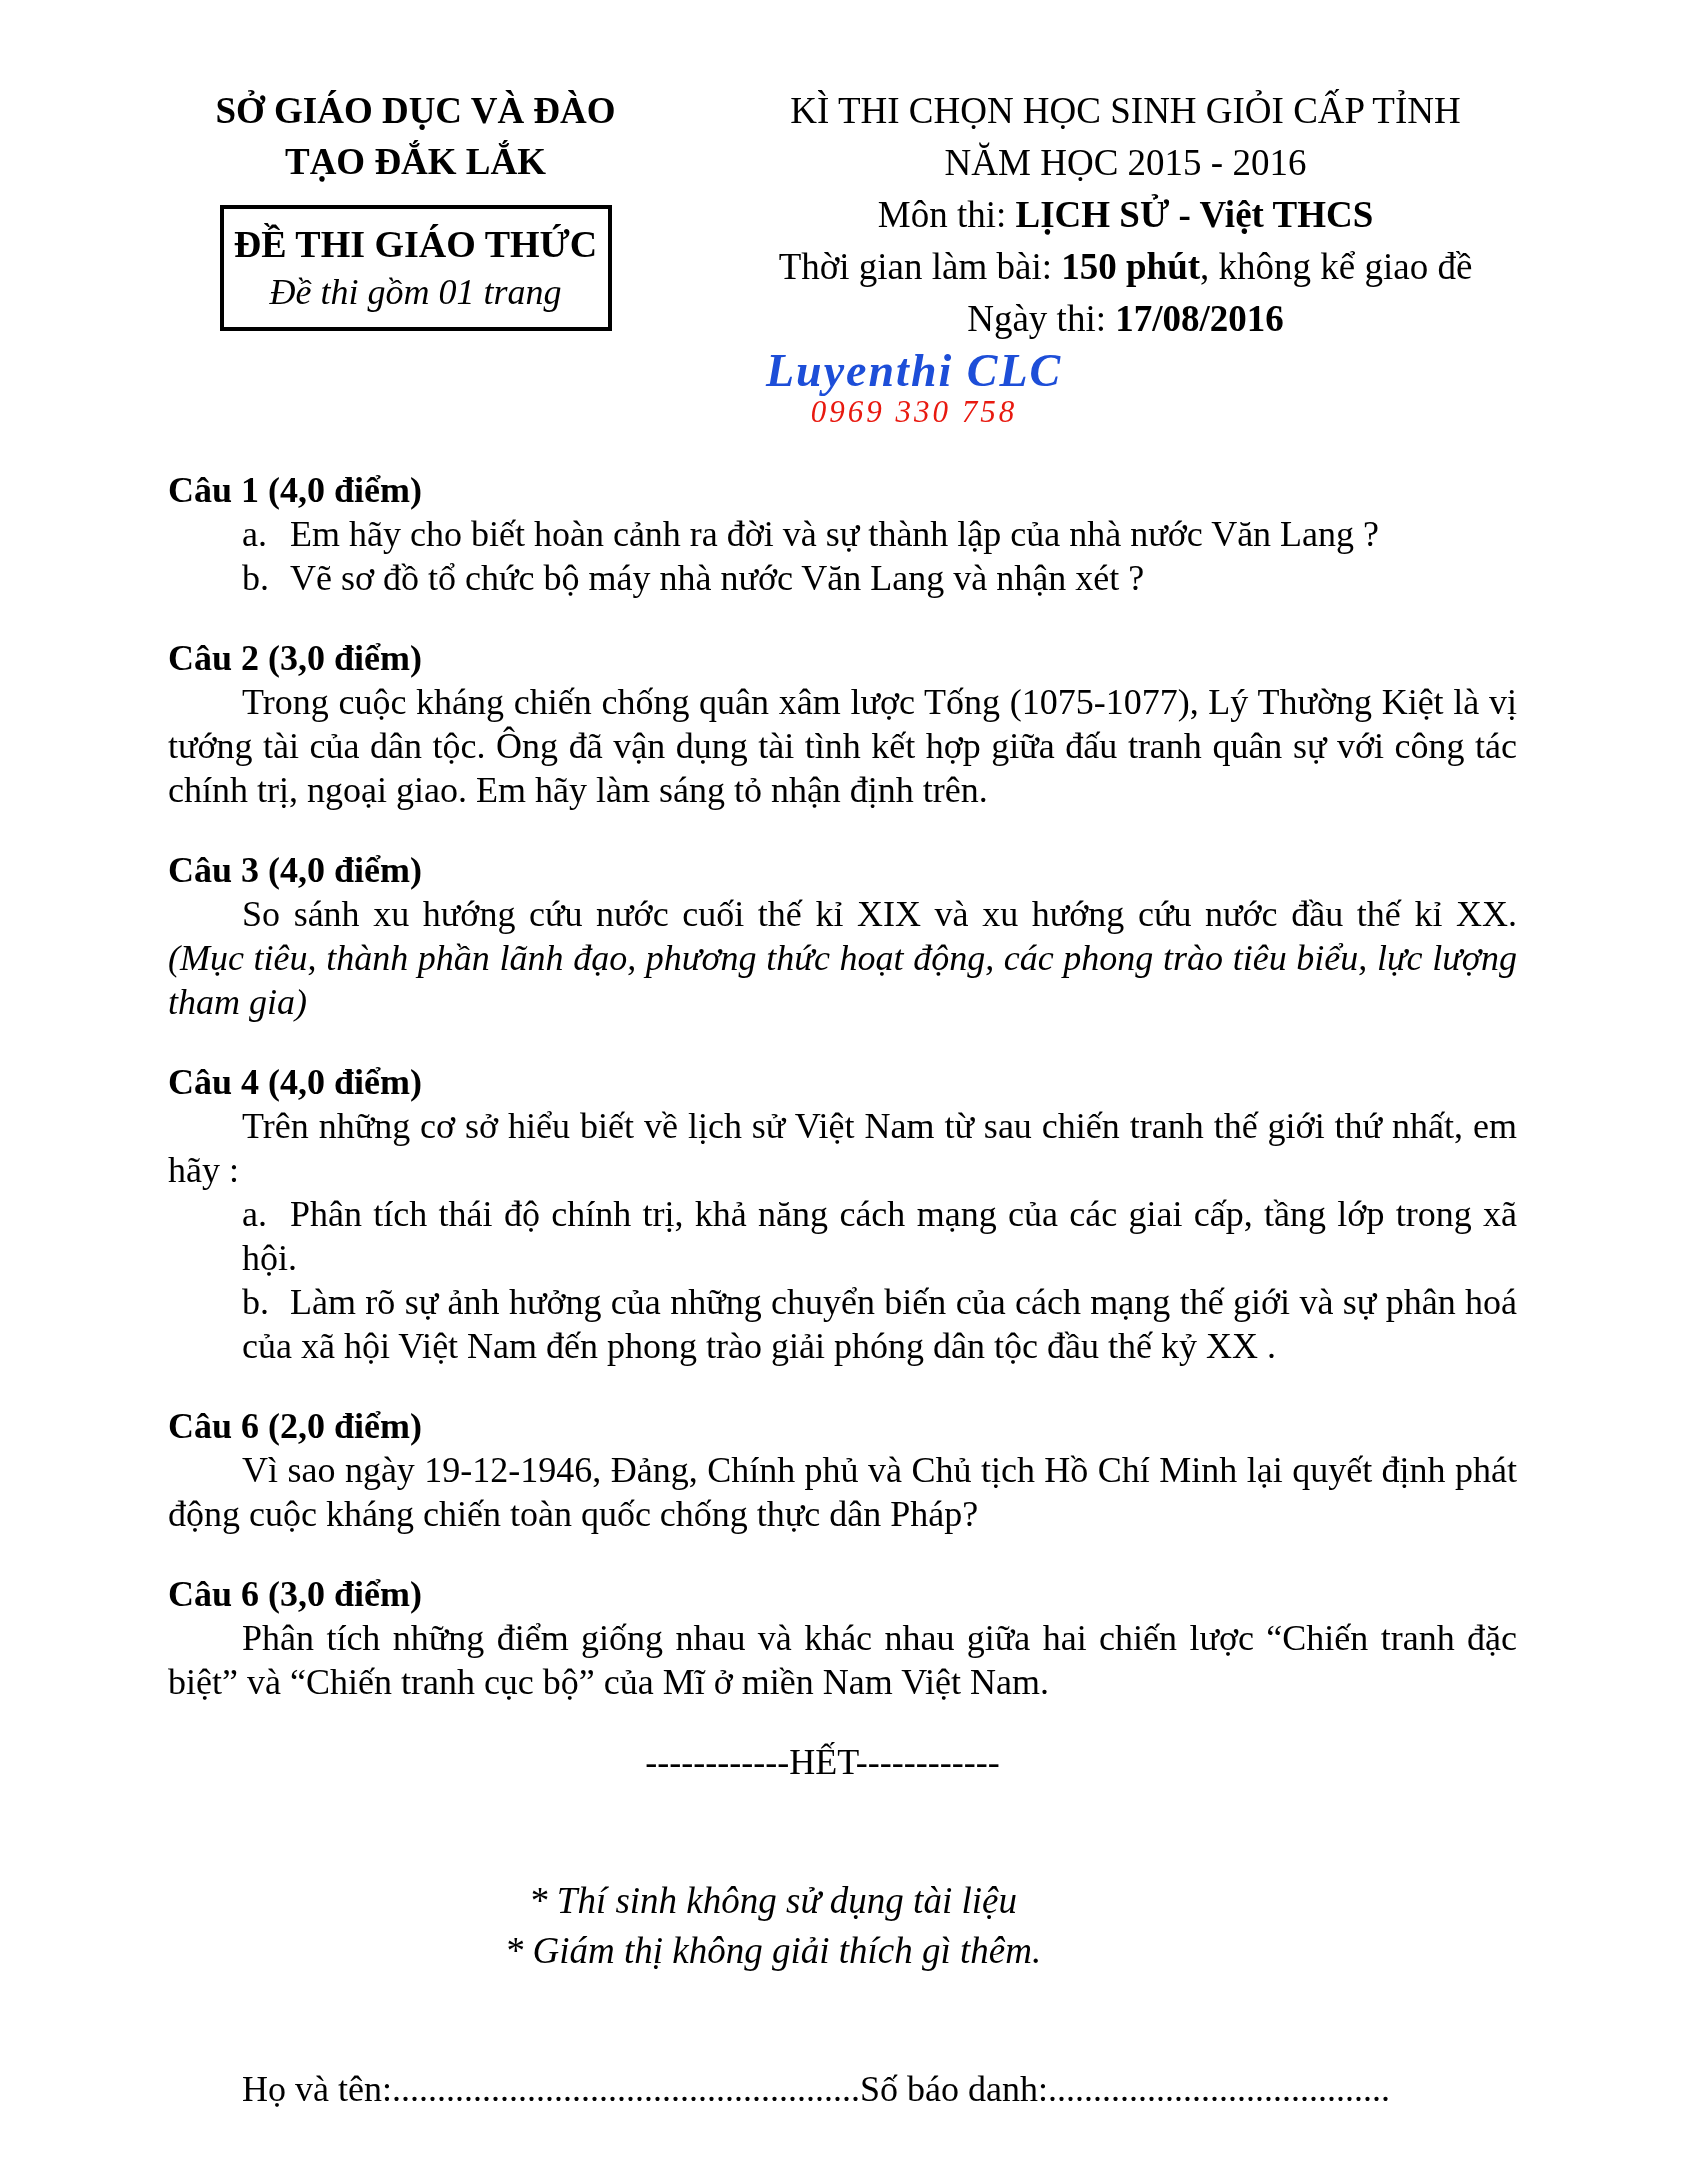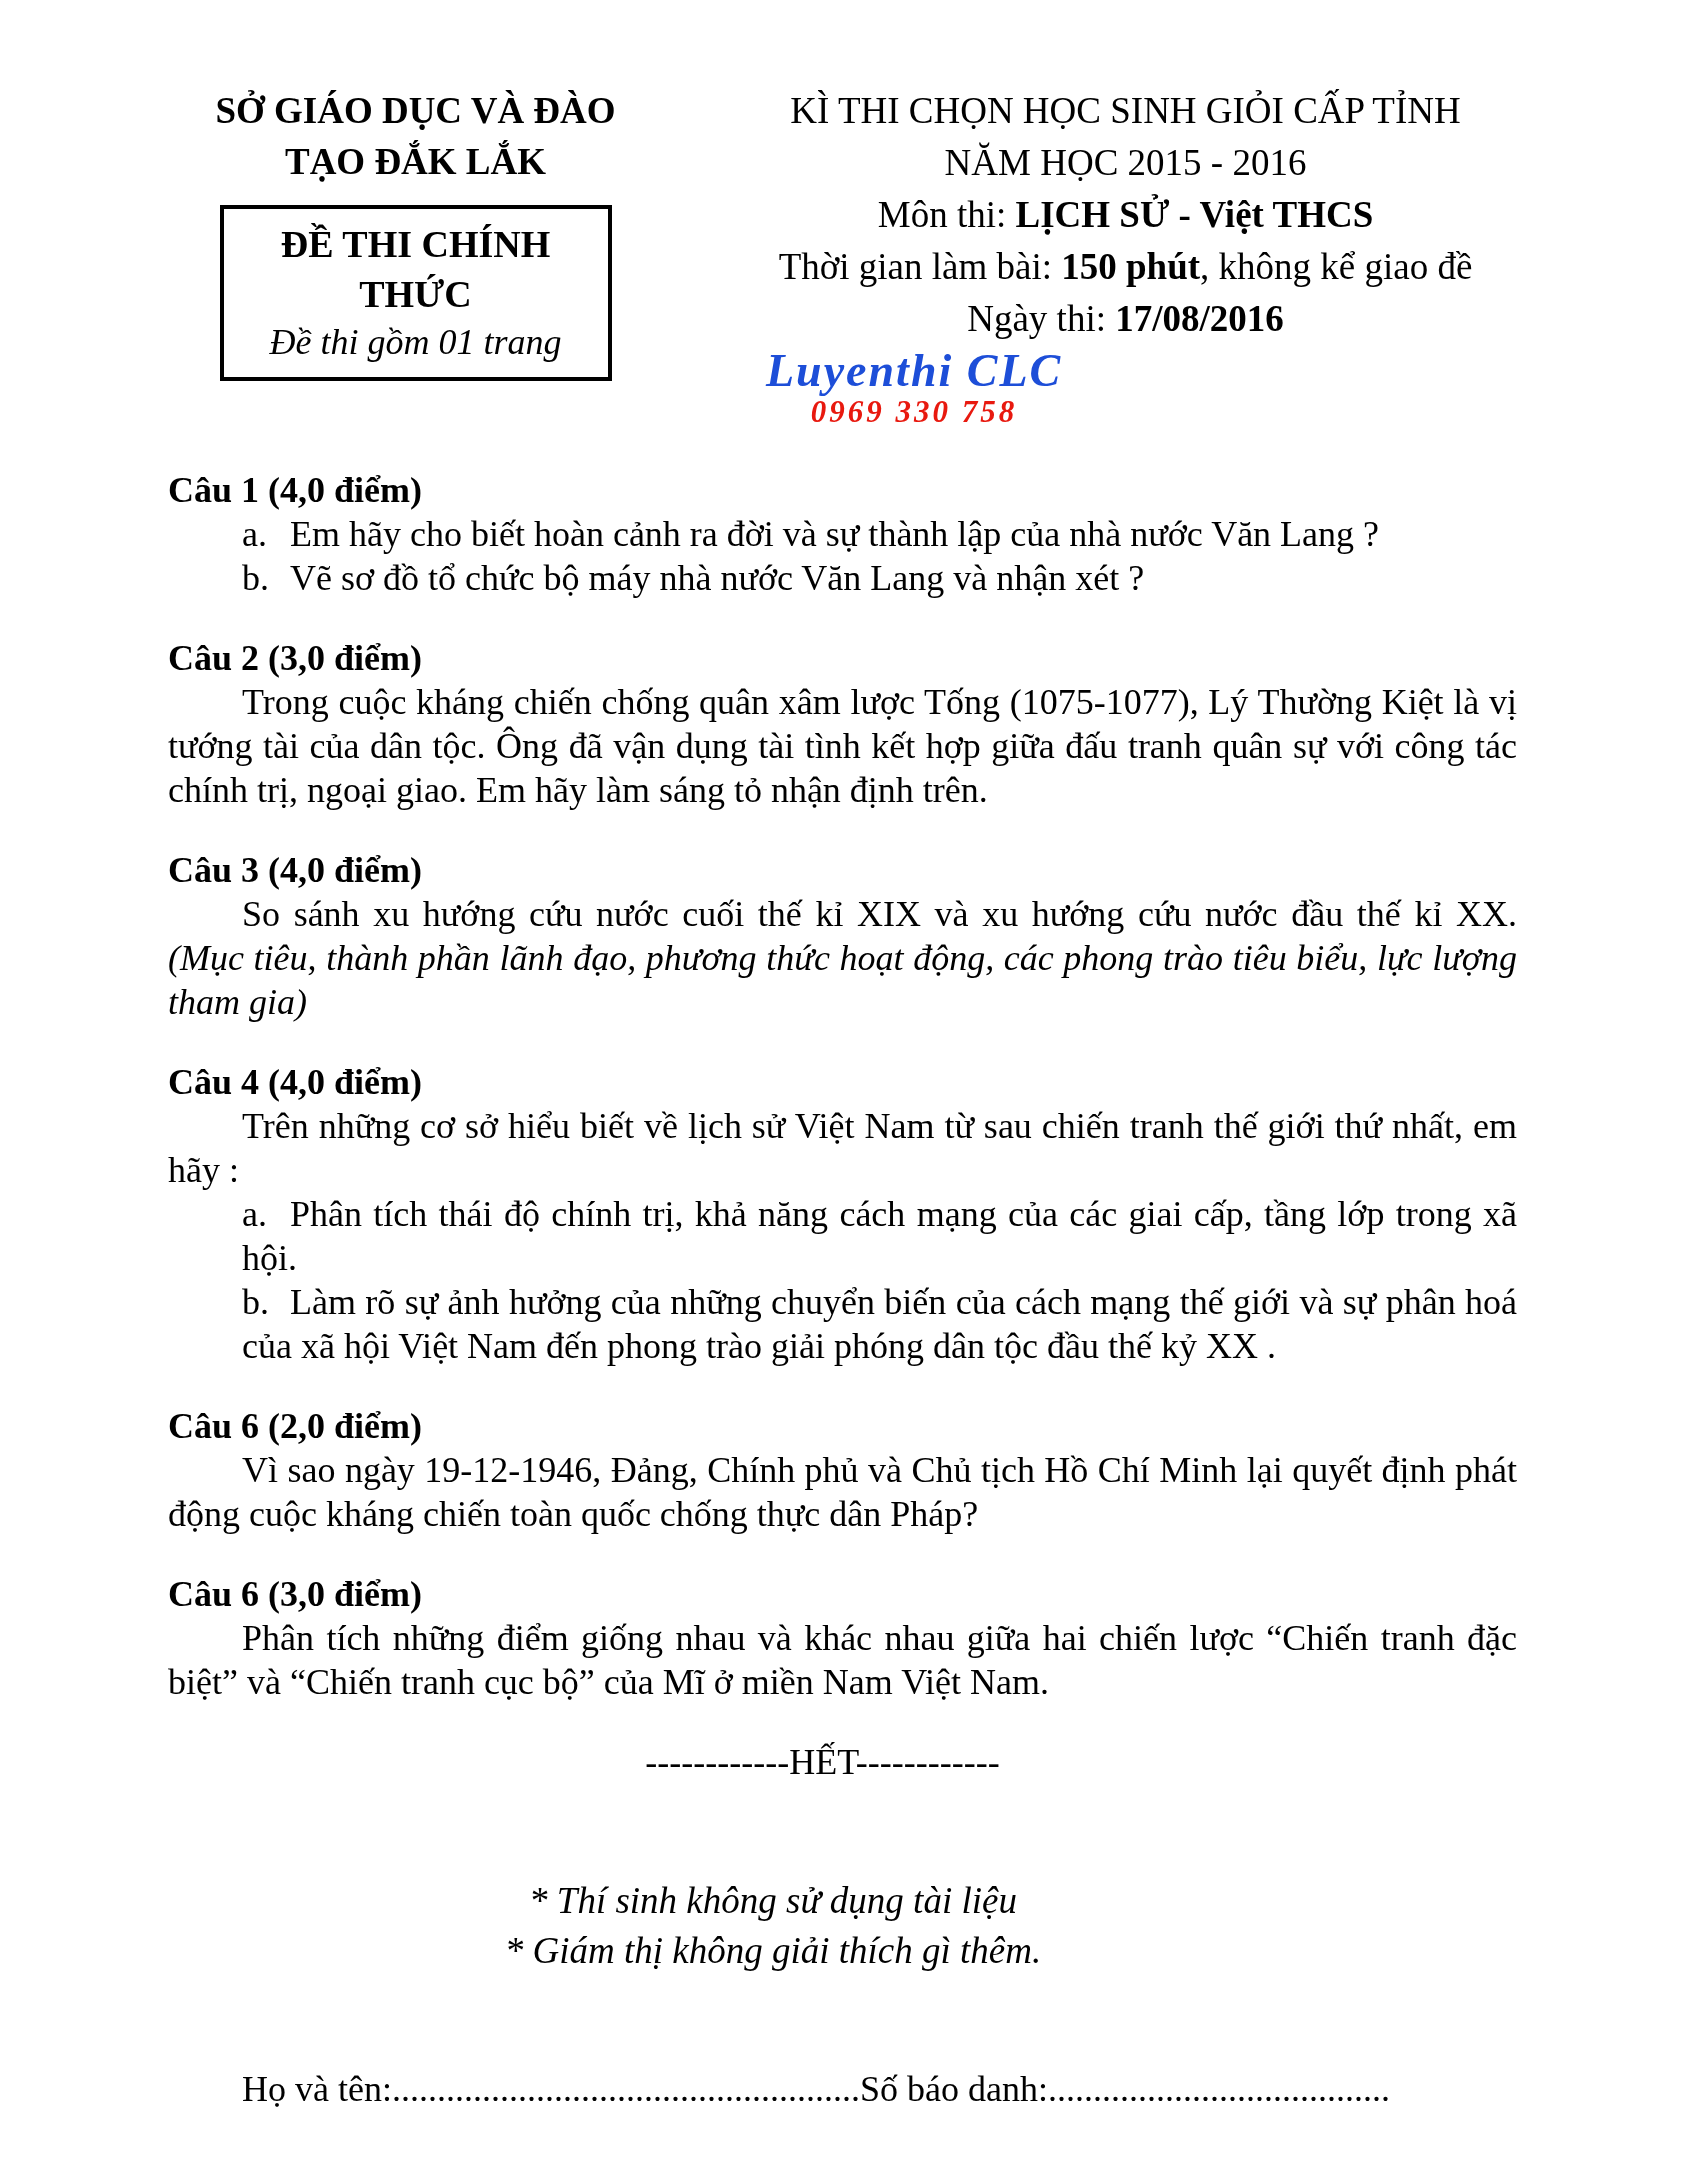--- a/index.html
+++ b/index.html
@@ -68,21 +68,21 @@
     text-align: center;
   }
   .logo-name {
     font-weight: bold;
     font-style: italic;
     font-size: 46px;
     line-height: 48px;
     letter-spacing: 2px;
   }
   .logo-phone {
-    font-weight: bold;
+    font-weight: normal;
     font-style: italic;
     font-size: 31px;
     line-height: 33px;
     letter-spacing: 3px;
   }
   
   .doc-body {
     padding: 40px 166px 0 168px;
     box-sizing: border-box;
   }
@@ -124,21 +124,21 @@
 </head>
 <body>
 
 <div class="page">
 
   <div class="header">
     <div class="header-left">
       <div class="dept-line">SỞ GIÁO DỤC VÀ ĐÀO</div>
       <div class="dept-line">TẠO ĐẮK LẮK</div>
       <div class="exam-box">
-        <div class="box-title">ĐỀ THI CHÍNH THỨC</div>
+        <div class="box-title">ĐỀ THI GIÁO THỨC</div>
         <div class="box-subtitle">Đề thi gồm 01 trang</div>
       </div>
     </div>
     <div class="header-right">
       <div class="hr-line b">KÌ THI CHỌN HỌC SINH GIỎI CẤP TỈNH</div>
       <div class="hr-line b">NĂM HỌC 2015 - 2016</div>
       <div class="hr-line"><span>Môn thi: </span><span class="b">LỊCH SỬ - Việt THCS</span></div>
       <div class="hr-line"><span>Thời gian làm bài: </span><span class="b">150 phút</span><span>, không kể giao đề</span></div>
       <div class="hr-line"><span>Ngày thi: </span><span class="b">17/08/2016</span></div>
       <div class="logo">

